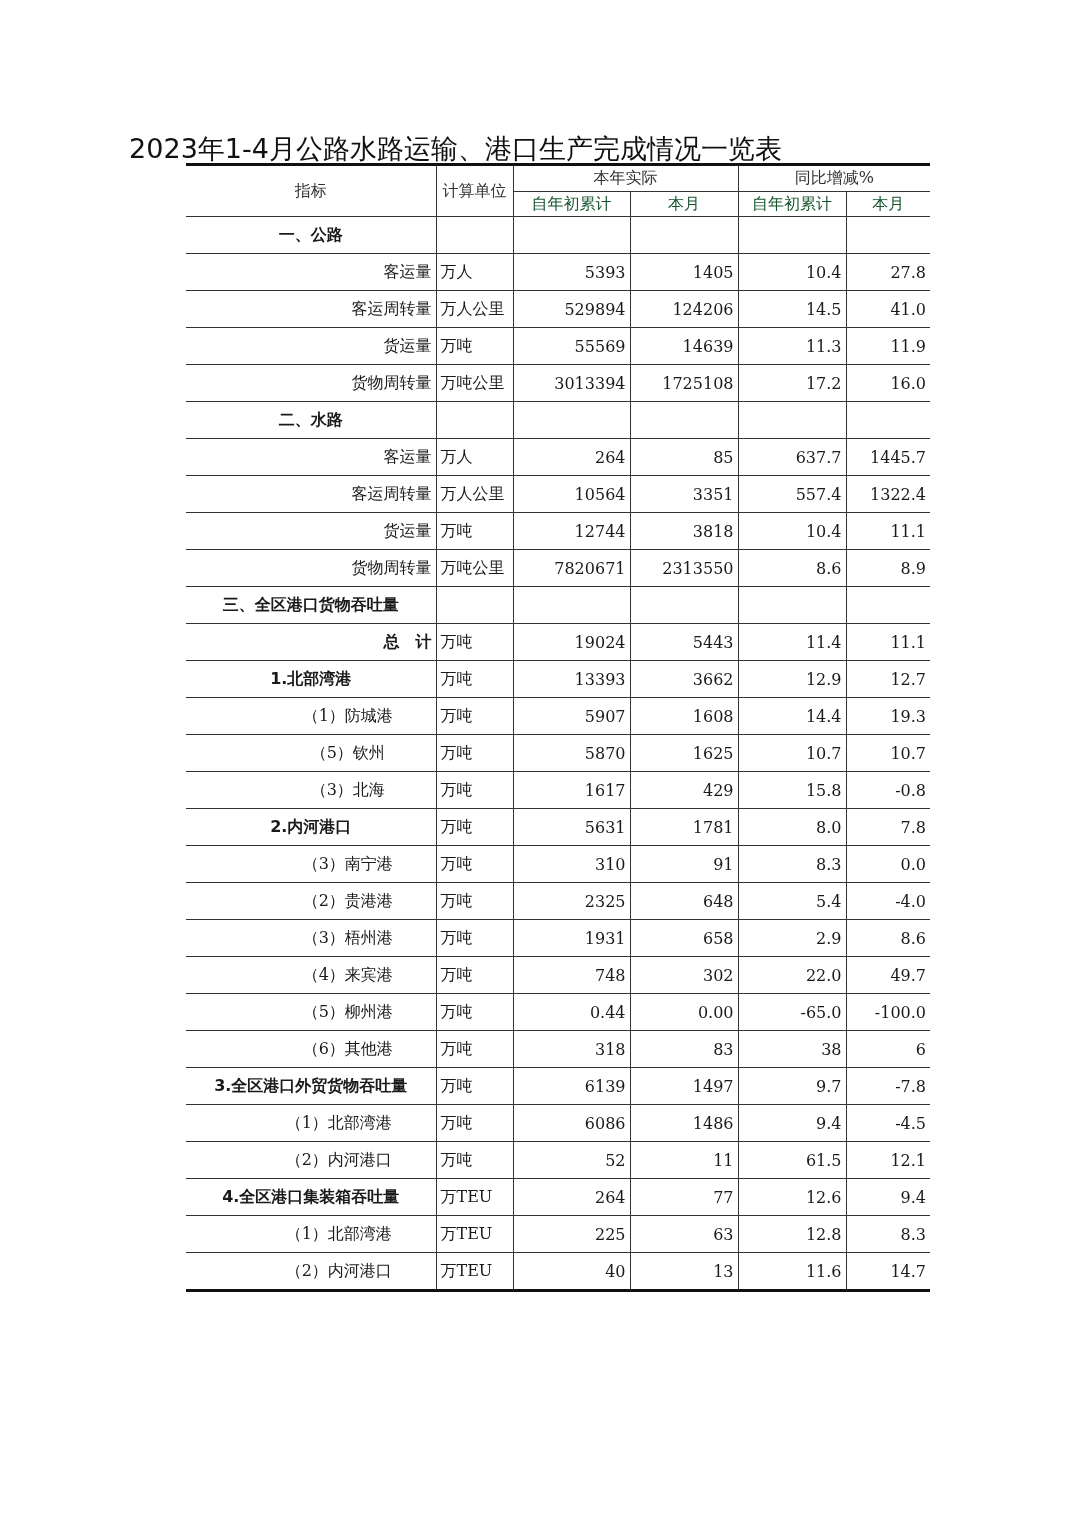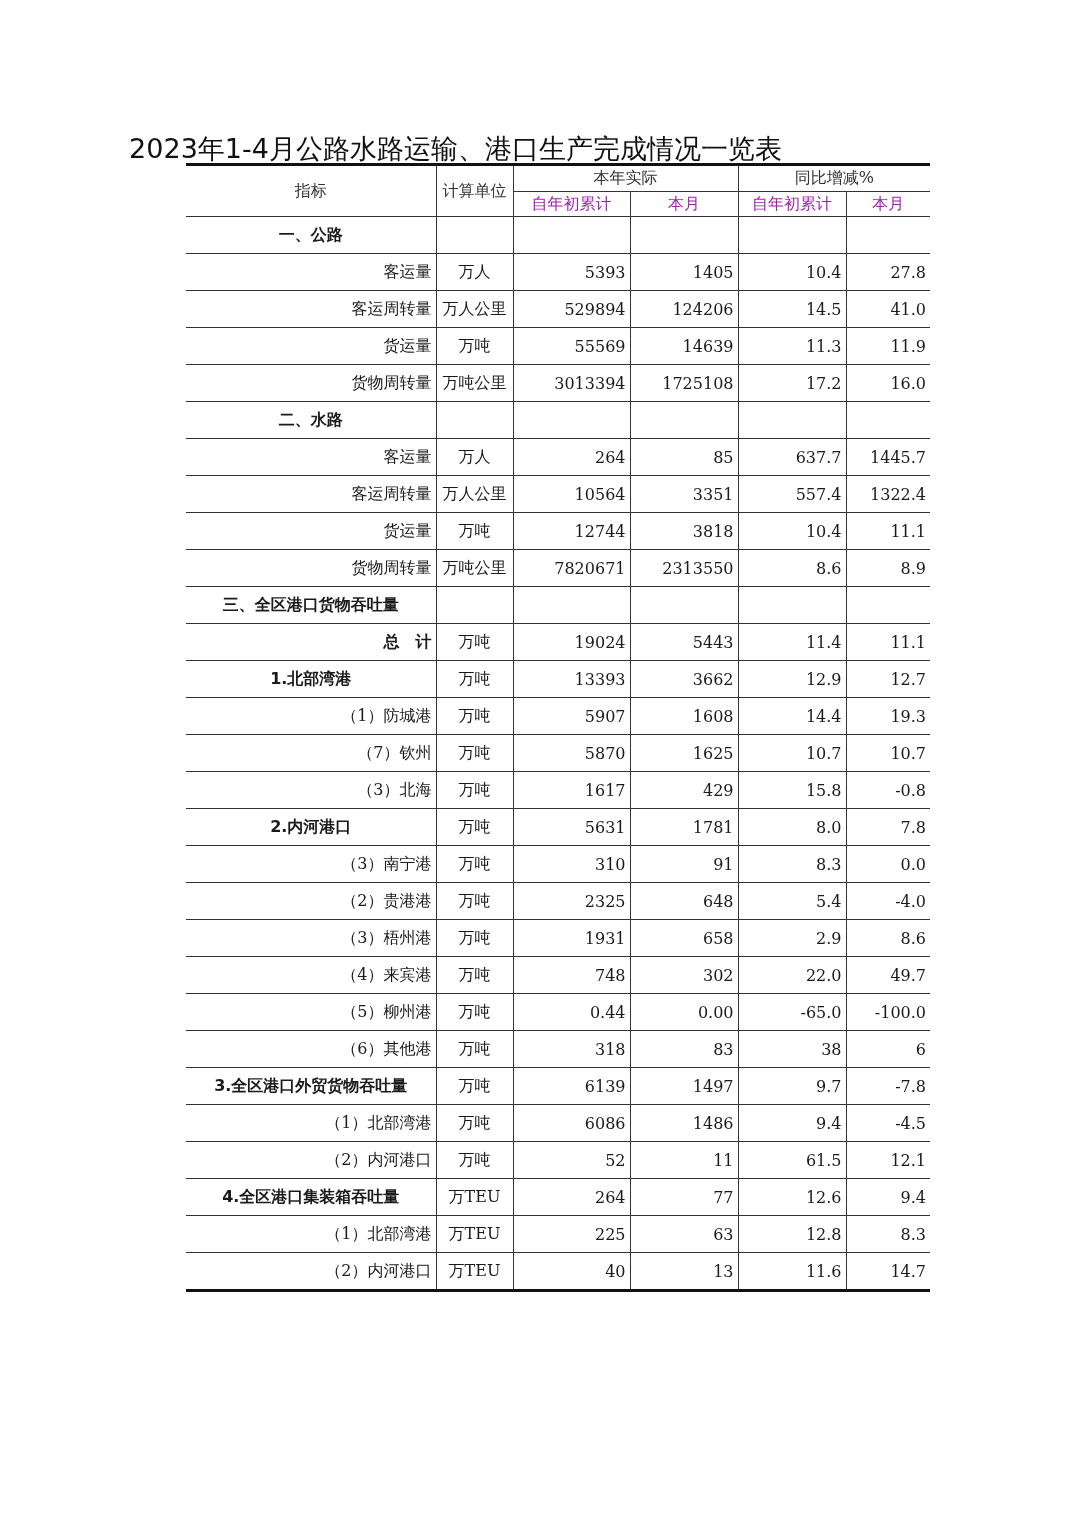--- a/index.html
+++ b/index.html
@@ -5,27 +5,27 @@
   html, body { margin:0; padding:0; background:#ffffff; }
   body { width:1074px; height:1520px; position:relative; font-family:"DejaVu Serif","Liberation Serif",serif; color:#1a1a1a; }
   .title { position:absolute; top:92px; left:0; width:911px; text-align:center; font-family:"DejaVu Sans","Liberation Sans",sans-serif; font-size:27px; letter-spacing:0px; color:#111;margin-top:39px; }
   table.data { position:absolute; left:186px; top:163px; width:744px; border-collapse:collapse; table-layout:fixed; }
   table.data td, table.data th { border:1.5px solid #333; padding:0 4px; font-weight:normal; font-size:16px; overflow:hidden; white-space:nowrap; }
   table.data tr:first-child th { border-top:3px solid #111; }
   table.data tr:last-child td { border-bottom:3px solid #111; }
   table.data td:first-child, table.data th:first-child { border-left:none; }
   table.data td:last-child, table.data th:last-child { border-right:none; }
   th.h1 { height:25px; font-size:16px; color:#333; }
-  th.h2 { height:24px; font-size:16px; color:#a21caf; }
+  th.h2 { height:24px; font-size:16px; color:#14532d; }
   tr.row td { height:36px; }
   td.name { text-align:right; }
   td.name.section { text-align:center; font-family:"DejaVu Sans","Liberation Sans",sans-serif; font-weight:bold; font-size:16px; padding-left:4px; }
-  td.name.sub { text-align:right; padding-left:78px; }
+  td.name.sub { text-align:center; padding-left:78px; }
   td.name.total { font-family:"DejaVu Sans","Liberation Sans",sans-serif; font-weight:bold; letter-spacing:0px; }
-  td.unit { text-align:center; padding:0 2px; }
+  td.unit { text-align:left; padding:0 2px; }
   td.num { text-align:right; font-family:"DejaVu Serif","Liberation Serif",serif; padding-right:3px; }
 </style>
 </head>
 <body>
 
 <div class="title">2023年1-4月公路水路运输、港口生产完成情况一览表</div>
 
 <table class="data">
   <colgroup>
     <col style="width:250px">
@@ -156,21 +156,21 @@
       </tr>
       <tr class="row">
         <td class="name sub">（1）防城港</td>
         <td class="unit">万吨</td>
         <td class="num">5907</td>
         <td class="num">1608</td>
         <td class="num">14.4</td>
         <td class="num">19.3</td>
       </tr>
       <tr class="row">
-        <td class="name sub">（7）钦州</td>
+        <td class="name sub">（5）钦州</td>
         <td class="unit">万吨</td>
         <td class="num">5870</td>
         <td class="num">1625</td>
         <td class="num">10.7</td>
         <td class="num">10.7</td>
       </tr>
       <tr class="row">
         <td class="name sub">（3）北海</td>
         <td class="unit">万吨</td>
         <td class="num">1617</td>

